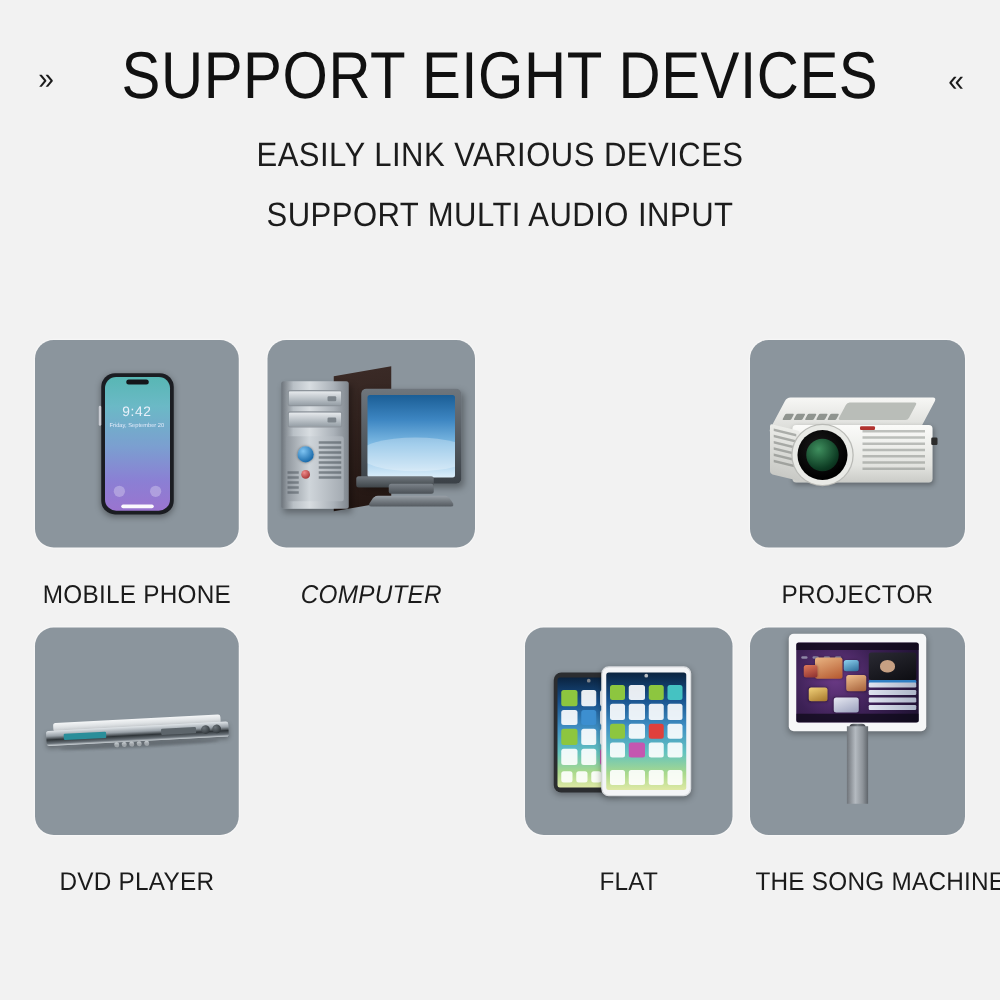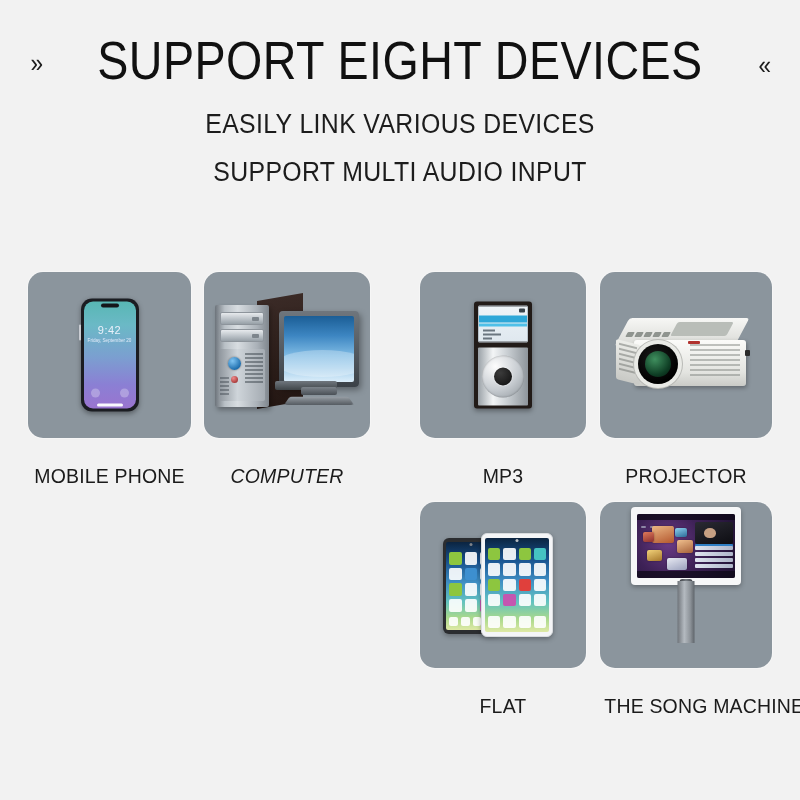--- a/index.html
+++ b/index.html
@@ -44,21 +44,21 @@
     box-shadow:0 0 0 1px rgba(255,255,255,.35);
   }
   .label{
     position:absolute;left:0;width:100%;text-align:center;
     font-size:20.5px;letter-spacing:.2px;color:#1b1b1b;
     transform:scaleX(.95);white-space:nowrap;
   }
 
   
   .c1{left:28px;}   .c1 .card{width:163px;height:166px;}
-  .c2{left:204px;font-style:italic;}  .c2 .card{width:166px;height:166px;}
+  .c2{left:214px;font-style:italic;}  .c2 .card{width:166px;height:166px;}
   .c3{left:420px;}  .c3 .card{width:166px;height:166px;}
   .c4{left:600px;}  .c4 .card{width:172px;height:166px;}
   .label{top:192px;}
 
   
   .phone{
     position:absolute;left:50%;top:50%;transform:translate(-50%,-50%);
     width:58px;height:113px;border-radius:11px;
     background:#1b1d22;
     box-shadow:0 2px 5px rgba(0,0,0,.35);
@@ -435,40 +435,20 @@
               <div class="scr"></div>
             </div>
             <div class="mon-strip"></div>
             <div class="mon-base"></div>
             <div class="mon-foot"></div>
           </div>
         </div>
         <div class="label">COMPUTER</div>
       </div>
 
-      <div class="cell c3">
-        <div class="card">
-          <div class="mp3">
-            <div class="scr">
-              <div class="bluebar"></div>
-              <div class="bluebar2"></div>
-              <div class="ln l1"></div>
-              <div class="ln l2"></div>
-              <div class="ln l3"></div>
-              <div class="batt"></div>
-            </div>
-            <div class="body">
-              <div class="wheel">
-                <div class="hub"></div>
-              </div>
-            </div>
-          </div>
-        </div>
-        <div class="label">MP3</div>
-      </div>
 
       <div class="cell c4">
         <div class="card">
           <div class="proj">
             <div class="top"></div>
             <div class="topgray"></div>
             <div class="topbtns"><b></b><b></b><b></b><b></b><b></b></div>
             <div class="front"></div>
             <div class="left">
                 <s></s>
@@ -491,20 +471,35 @@
             <div class="port"></div>
             <div class="lens"></div>
           </div>
         </div>
         <div class="label">PROJECTOR</div>
       </div>
     </div>
 
     <div class="row">
 
+      <div class="cell c1">
+        <div class="card">
+          <div class="dvd">
+            <div class="topface"></div>
+            <div class="face"></div>
+            <div class="teal"></div>
+            <div class="btns"><b></b><b></b><b></b><b></b><b></b></div>
+            <div class="panel"></div>
+            <div class="knob k1"></div>
+            <div class="knob k2"></div>
+            <div class="shadow"></div>
+          </div>
+        </div>
+        <div class="label">DVD PLAYER</div>
+      </div>
 
 
       <div class="cell c4">
         <div class="card">
           <div class="ksm">
             <div class="frame">
               <div class="scr">
                 <div class="topbar"><b></b><b></b><b></b><b></b></div>
                 <div class="th t1"></div>
                 <div class="th t2"></div>

